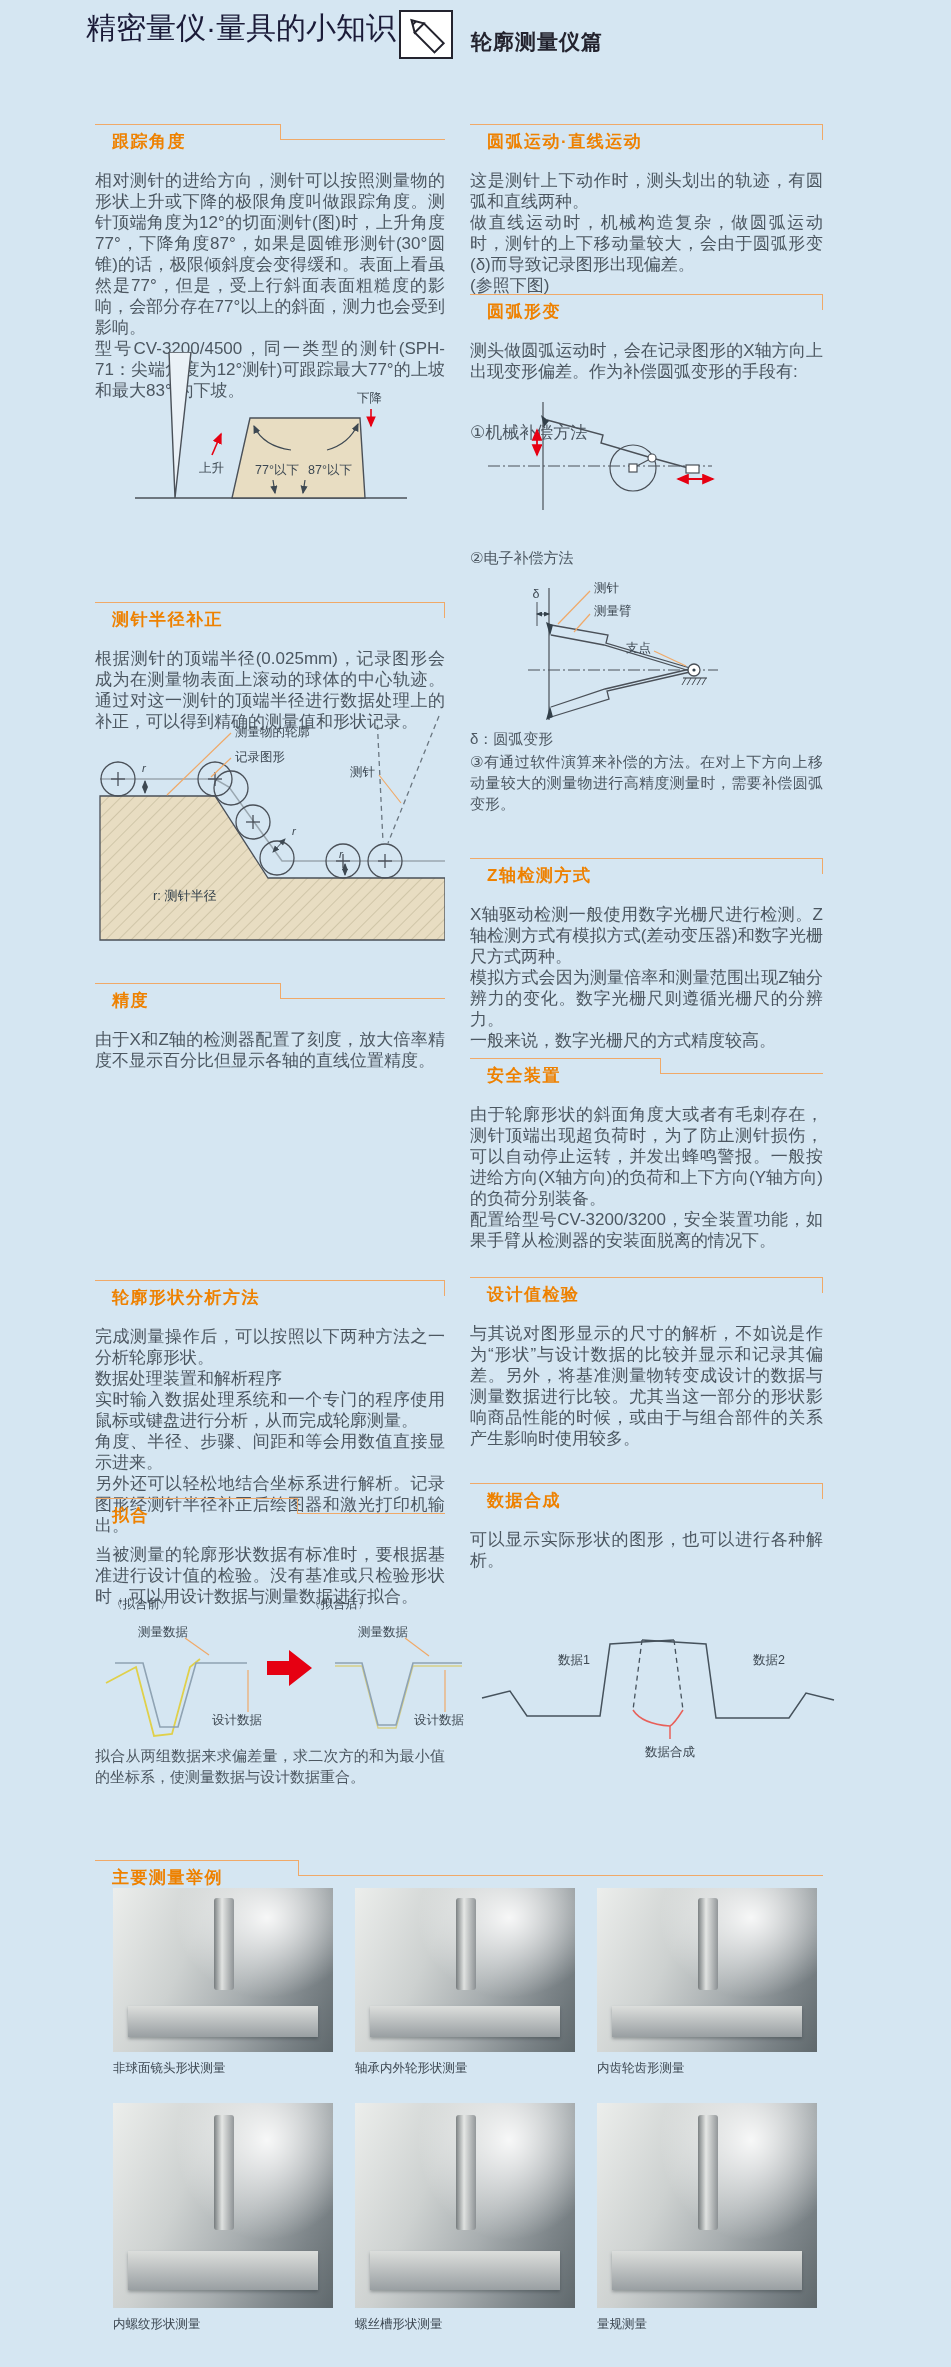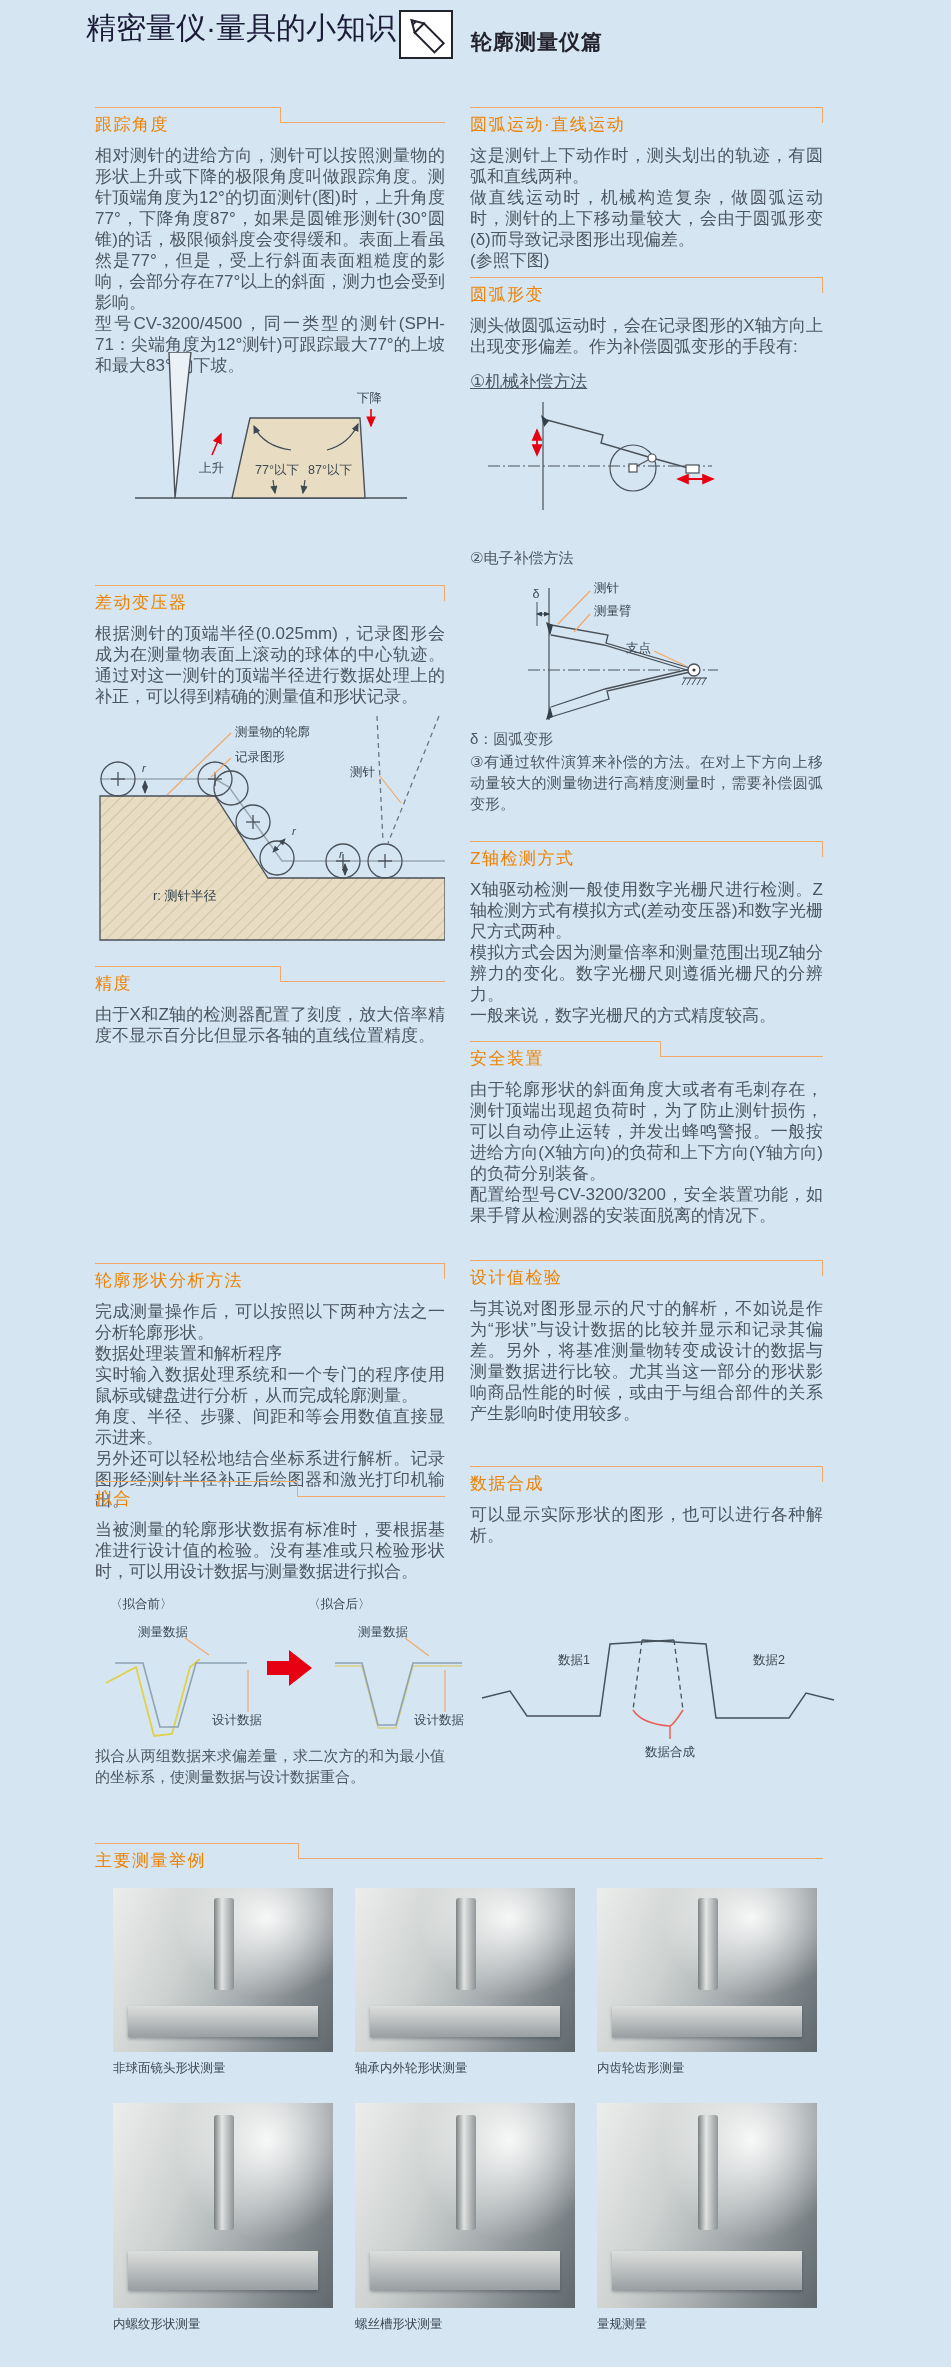--- a/index.html
+++ b/index.html
@@ -10,24 +10,24 @@
   .mast-title{position:absolute;left:86px;top:8px;font-size:30px;font-weight:normal;color:#1b1b38;letter-spacing:0px;}
   .mast-icon{position:absolute;left:399px;top:10px;width:54px;height:49px;background:#fff;border:2px solid #23232e;box-sizing:border-box;}
   .mast-edition{position:absolute;left:471px;top:28px;font-size:21px;font-weight:bold;color:#23232e;letter-spacing:1px;text-align:center;}
 
   
   .sec{position:absolute;}
   .sechead{position:relative;}
   .rule{position:absolute;top:0;left:0;right:0;height:17px;pointer-events:none;}
   .rule .a{position:absolute;top:0;left:0;width:var(--step,60%);height:16px;border-top:1.5px solid #f0a968;border-right:1.5px solid #f0a968;box-sizing:border-box;}
   .rule .b{position:absolute;top:15px;left:var(--step,60%);right:0;height:0;border-top:1.5px solid #f0a968;}
-  .sechead h2{margin:0;padding-top:6px;font-size:17px;font-weight:normal;color:#ee8100;letter-spacing:1.5px;}
+  .sechead h2{margin:17px;padding-top:6px;font-size:17px;font-weight:bold;color:#ee8100;letter-spacing:1.5px;}
   .body{margin-top:9px;font-size:17px;line-height:21px;color:#4c5761;text-align:justify;}
   .body p{margin:0;}
-  .body p.gap{margin-top:14px;text-decoration:underline;}
+  .body p.gap{margin-top:40px;}
   .plain{position:absolute;font-size:15px;line-height:21px;color:#4c5761;text-align:justify;}
 
   svg text{font-family:"Liberation Sans","DejaVu Sans",sans-serif;}
   .dlab{font-size:12.5px;fill:#3d4852;}
   .dsmall{font-size:11.5px;fill:#3d4852;}
 
   
   .example{position:absolute;width:220px;}
   .ph{position:relative;width:220px;overflow:hidden;
       background:
@@ -93,21 +93,21 @@
     <text x="262" y="50" class="dlab">下降</text>
     <line x1="276" y1="57" x2="276" y2="74" stroke="#e60012" stroke-width="1.6" marker-end="url(#ar)"></line>
   </svg>
 
   <div class="sec" style="left:95px;top:585px;width:350px">
     <div class="sechead">
       <div class="rule" style="--step:100%">
           <i class="a"></i>
           <i class="b"></i>
         </div>
-      <h2>差动变压器</h2>
+      <h2>测针半径补正</h2>
     </div>
     <div class="body">
       <p>根据测针的顶端半径(0.025mm)，记录图形会成为在测量物表面上滚动的球体的中心轨迹。通过对这一测针的顶端半径进行数据处理上的补正，可以得到精确的测量值和形状记录。</p>
     </div>
   </div>
 
   <svg style="position:absolute;left:95px;top:708px" width="350" height="240" viewBox="0 0 350 240">
     <defs>
       <pattern id="hch" patternUnits="userSpaceOnUse" width="9" height="9" patternTransform="rotate(45)">
         <line x1="0" y1="0" x2="0" y2="9" stroke="#b8ad8e" stroke-width="1"></line>

